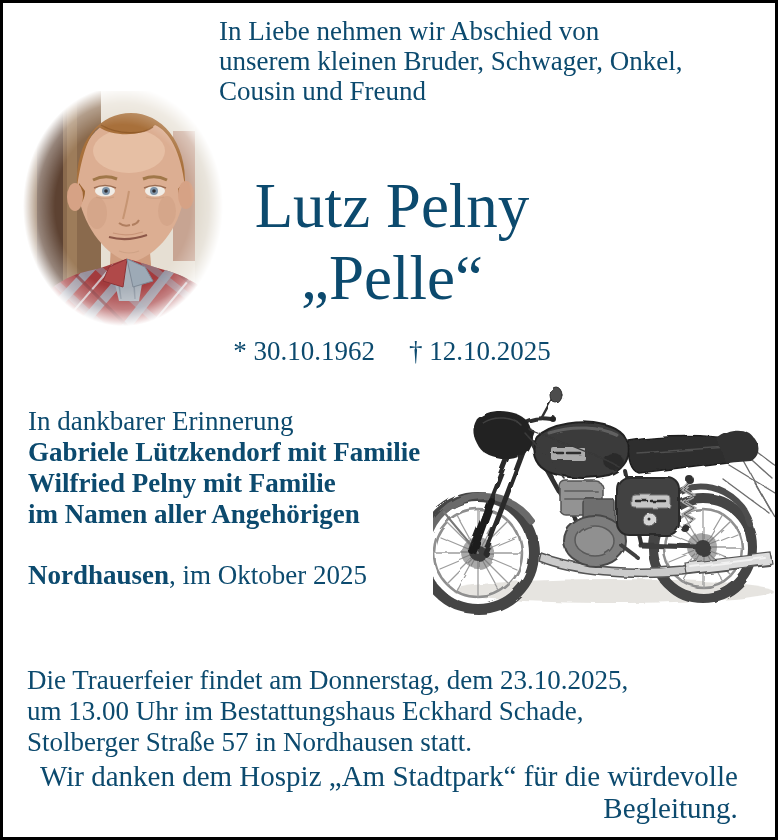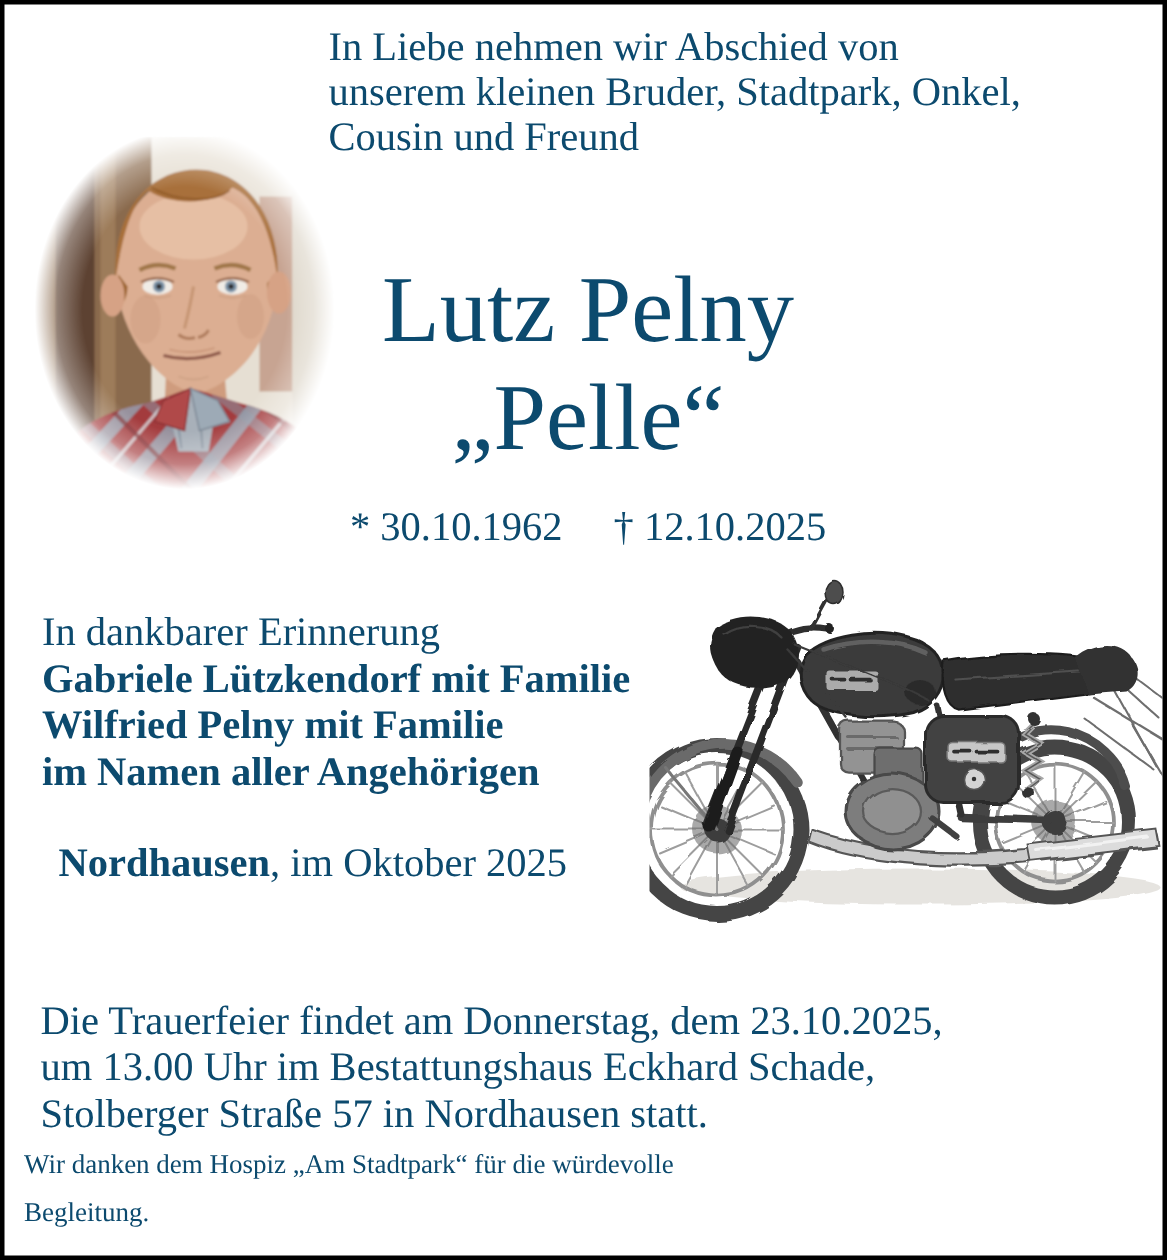--- a/index.html
+++ b/index.html
@@ -15,34 +15,34 @@
   }
   .abs{position:absolute;}
   .intro{left:216px;top:13px;font-size:27px;line-height:30px;white-space:nowrap;}
   .photo-wrap{left:20px;top:88px;width:200px;height:240px;}
   .name-block{left:216px;top:167px;width:346px;text-align:center;}
   .name,.nickname{font-size:63px;line-height:72px;white-space:nowrap;}
   .dates{font-size:27px;line-height:31px;margin-top:22px;white-space:nowrap;}
   .dates .birth{margin-right:34px;}
   .remembrance{left:25px;top:403px;font-size:27px;line-height:31px;white-space:nowrap;}
   .bold{font-weight:bold;}
-  .place-line{margin-top:30px;margin-left:11px;}
+  .place-line{margin-top:30px;}
   .moto-wrap{left:430px;top:380px;width:345px;height:235px;}
   .funeral{left:24px;top:662px;font-size:27px;line-height:31px;white-space:nowrap;}
-  .thanks{left:13px;top:757px;font-size:18px;line-height:32px;white-space:nowrap;}
+  .thanks{left:37px;top:757px;font-size:29px;line-height:32px;white-space:nowrap;text-align:right;}
   svg{display:block;}
 </style>
 </head>
 <body>
 
 <div class="page">
 
   <div class="abs intro">
     <div>In Liebe nehmen wir Abschied von</div>
-    <div>unserem kleinen Bruder, Stadtpark, Onkel,</div>
+    <div>unserem kleinen Bruder, Schwager, Onkel,</div>
     <div>Cousin und Freund</div>
   </div>
 
   <div class="abs photo-wrap">
     <svg viewBox="0 0 200 240" width="200" height="240">
       <defs>
         <radialGradient id="pfade" cx="50%" cy="48%" r="50%">
           <stop offset="0%" stop-color="#ffffff"></stop>
           <stop offset="68%" stop-color="#ffffff"></stop>
           <stop offset="86%" stop-color="#ffffff" stop-opacity="0.65"></stop>

